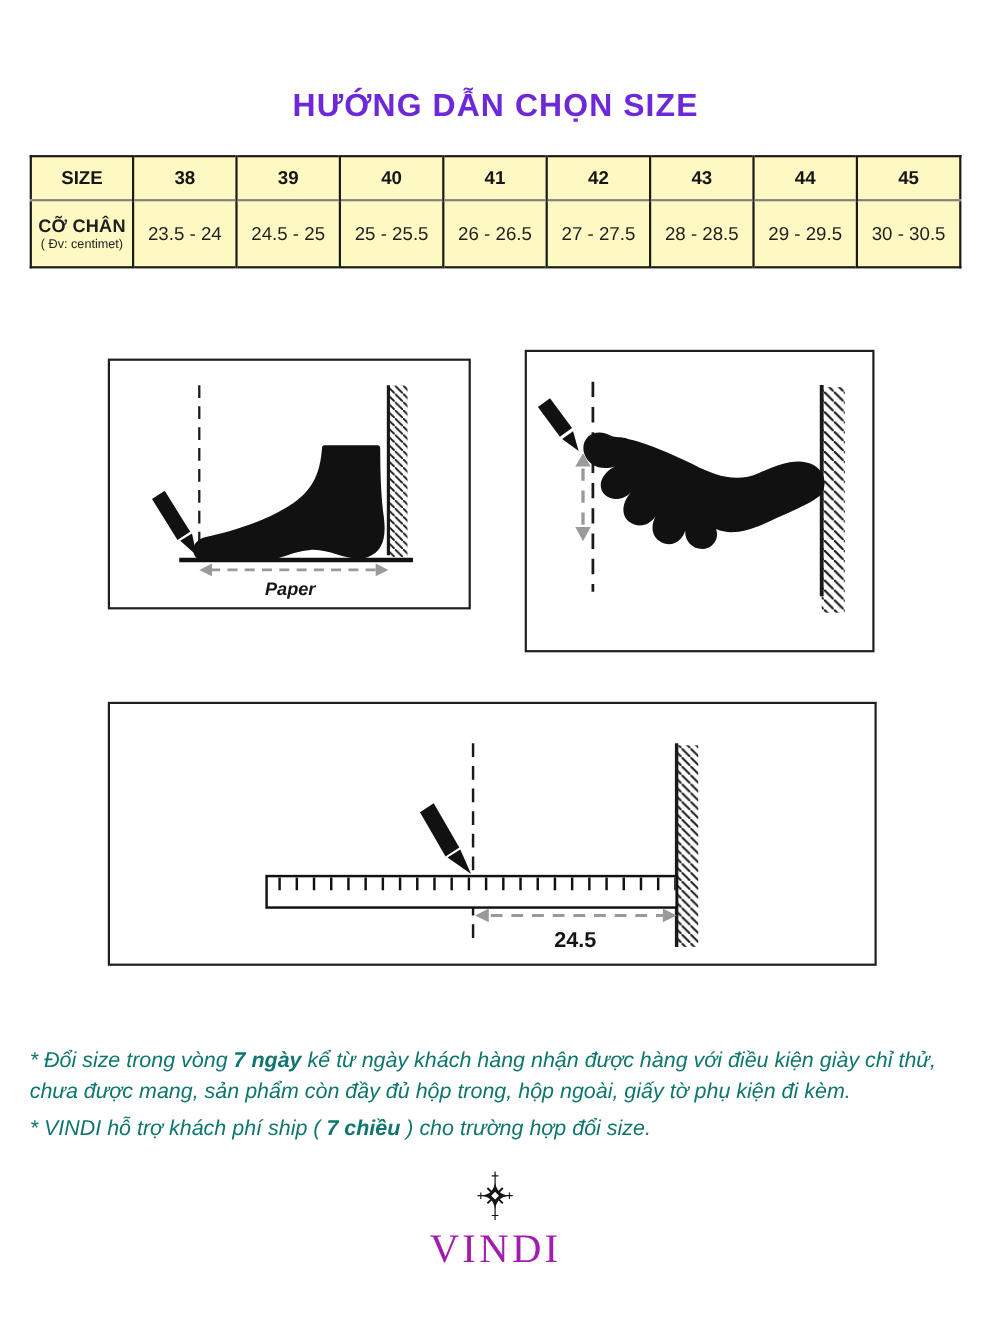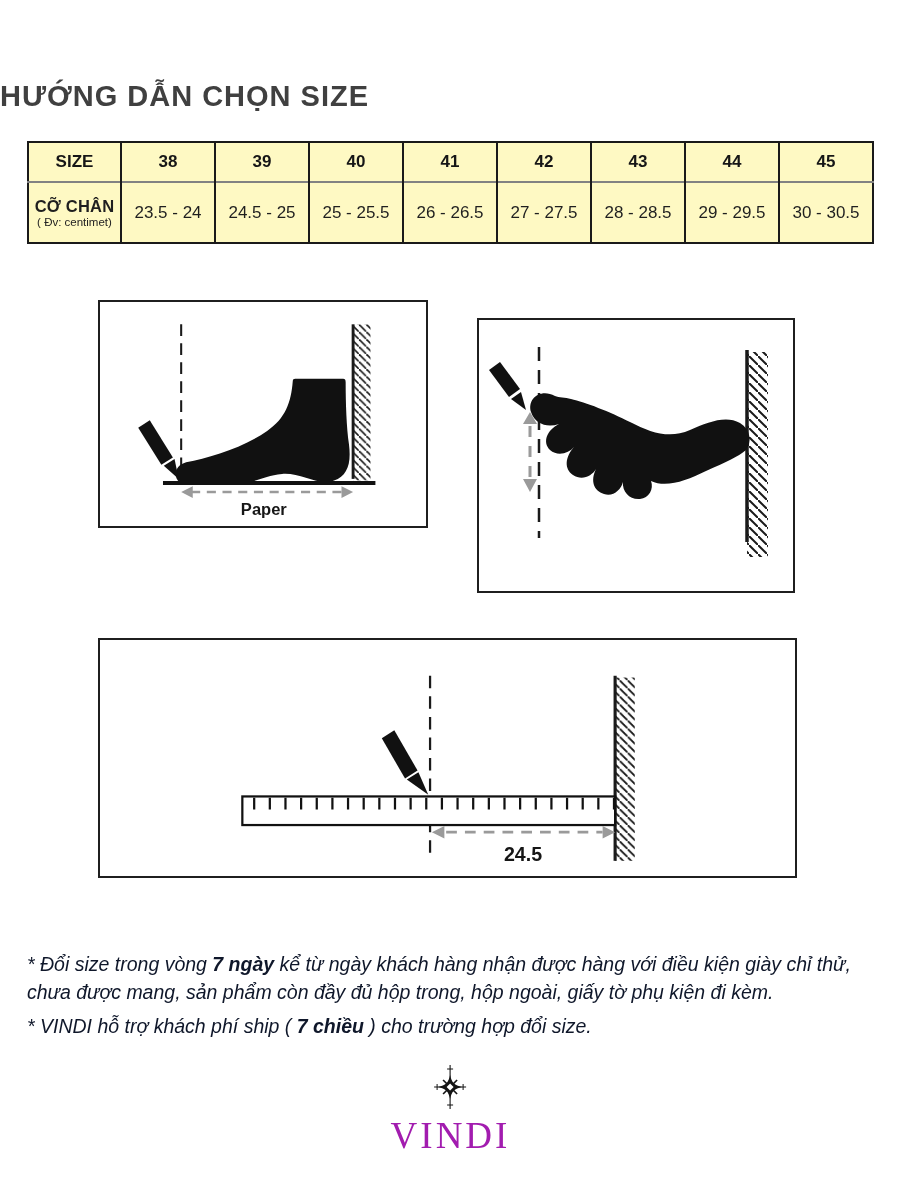--- a/index.html
+++ b/index.html
@@ -10,25 +10,25 @@
     height: 1200px;
     background: #ffffff;
     font-family: "Liberation Sans", sans-serif;
     color: #1a1a1a;
     overflow: hidden;
     margin: 0 auto;
   }
   .title {
     position: absolute;
     top: 80px; left: 0; right: 0;
-    text-align: left;
+    text-align: center;
     font-size: 29px;
     font-weight: 800;
     letter-spacing: 1px;
-    color: #404040;
+    color: #6d28d9;
   }
   
   table.size-table {
     position: absolute;
     left: 27px; top: 141px;
     width: 847px;
     border-collapse: collapse;
     table-layout: fixed;
     border: 2px solid #1a1a1a;
     background: #fef9c3;
@@ -46,34 +46,34 @@
   tr.foot-row { height: 61px; }
   tr.foot-row td { border-top: 2px solid #828282; font-weight: 400; color: #1f1f1f; }
   .row-label-main { font-weight: 700; font-size: 16.5px; line-height: 1.15; letter-spacing: 0.2px; }
   .row-label-sub { font-weight: 400; font-size: 11.5px; line-height: 1.1; color: #222; }
   
   .diagram-box {
     position: absolute;
     border: 2px solid #1f1f1f;
     background: #fff;
   }
-  .box-1 { left: 98px;  top: 300px; width: 330px; height: 228px; }
+  .box-1 { left: 98px;  top: 326px; width: 330px; height: 228px; font-style: italic; }
   .box-2 { left: 477px; top: 318px; width: 318px; height: 275px; }
   .box-3 { left: 98px;  top: 638px; width: 699px; height: 240px; }
   .diagram-box svg { display: block; width: 100%; height: 100%; }
   .svg-label { font-family: "Liberation Sans", sans-serif; font-weight: 700; fill: #161616; }
   
   .notes {
     position: absolute;
     left: 27px; top: 951px;
     width: 850px;
     font-style: italic;
     font-size: 19.5px;
     line-height: 1.42;
-    color: #0f172a;
+    color: #0f766e;
   }
   .notes p + p { margin-top: 7px; }
   .notes b { font-weight: 700; }
   
   .logo {
     position: absolute;
     left: 50%; top: 1064px;
     transform: translateX(-50%);
     text-align: center;
   }

